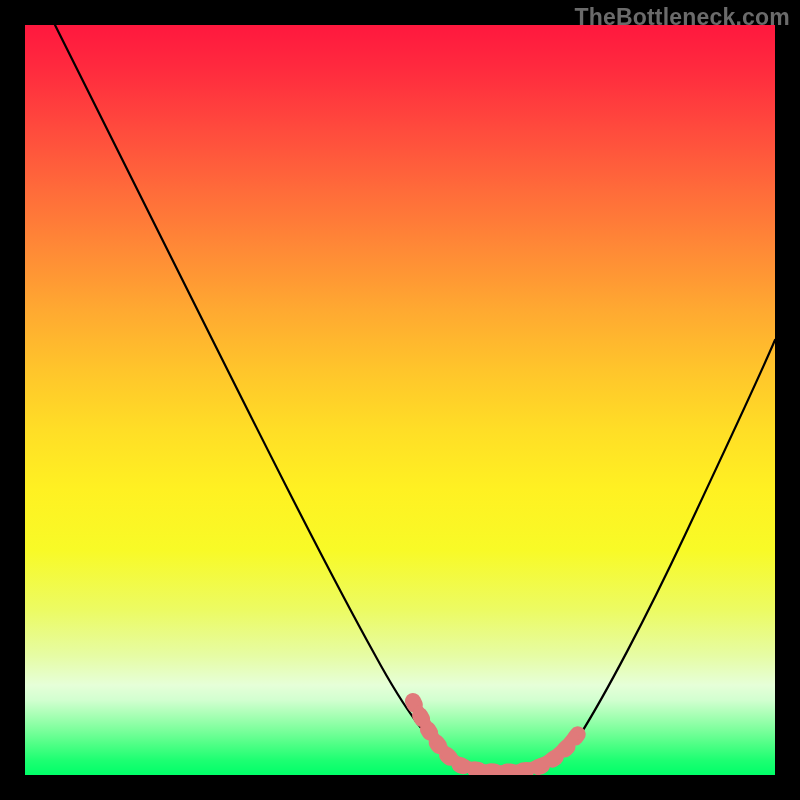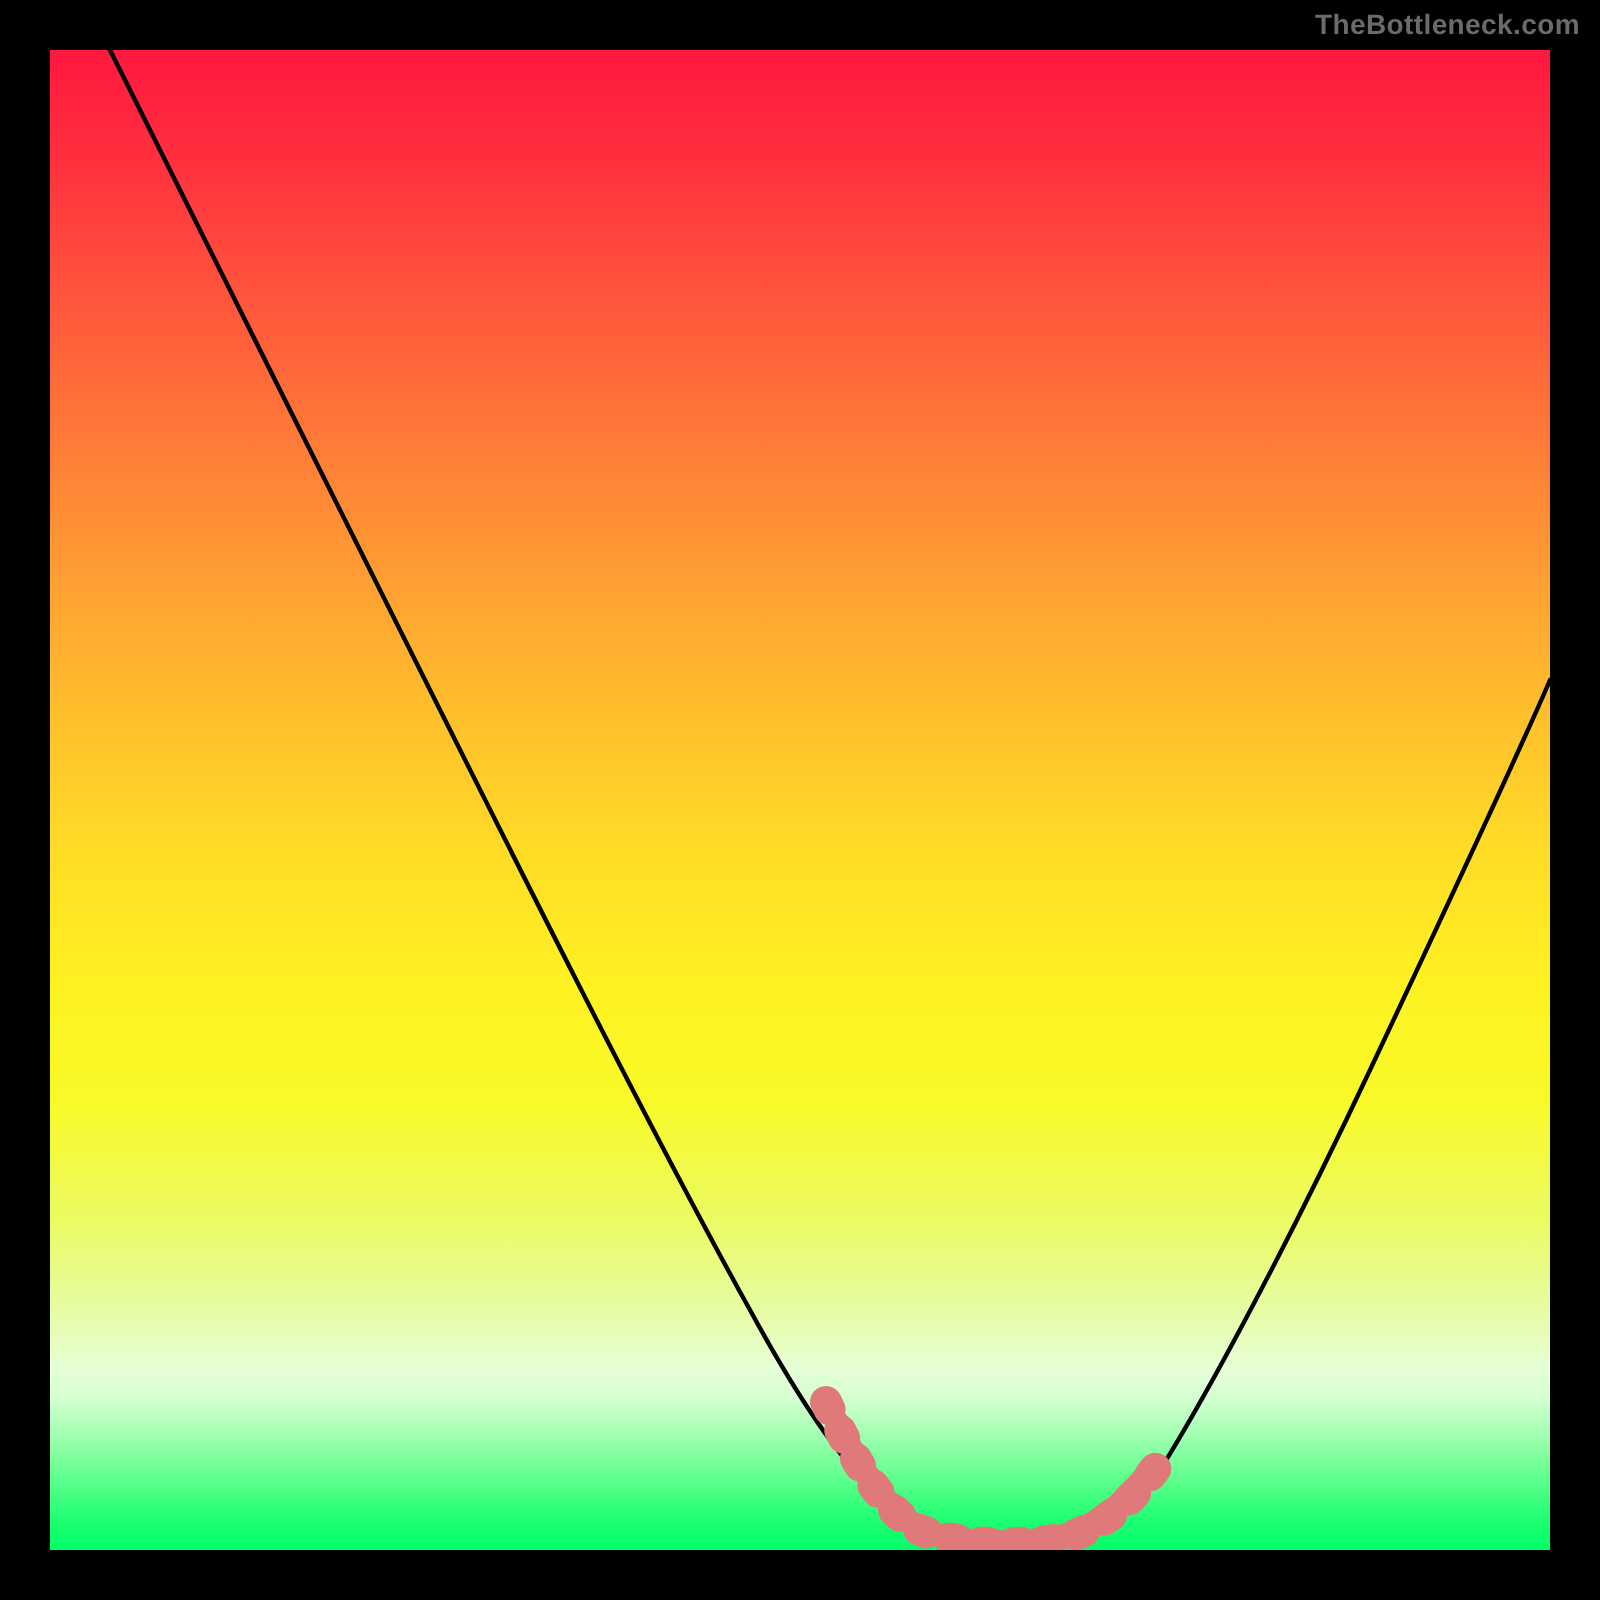--- a/index.html
+++ b/index.html
@@ -42,21 +42,21 @@
       #4dff85 96%,
       #1eff72 98%,
       #00ff68 100%
     );
   }
   .watermark {
     position: absolute;
     top: 4px;
     right: 10px;
     font-family: Arial, Helvetica, sans-serif;
-    font-size: 14px;
+    font-size: 23px;
     font-weight: 600;
     color: #6b6b6b;
     letter-spacing: 0.2px;
   }
   svg.curve {
     position: absolute;
     inset: 0;
     width: 100%;
     height: 100%;
   }

